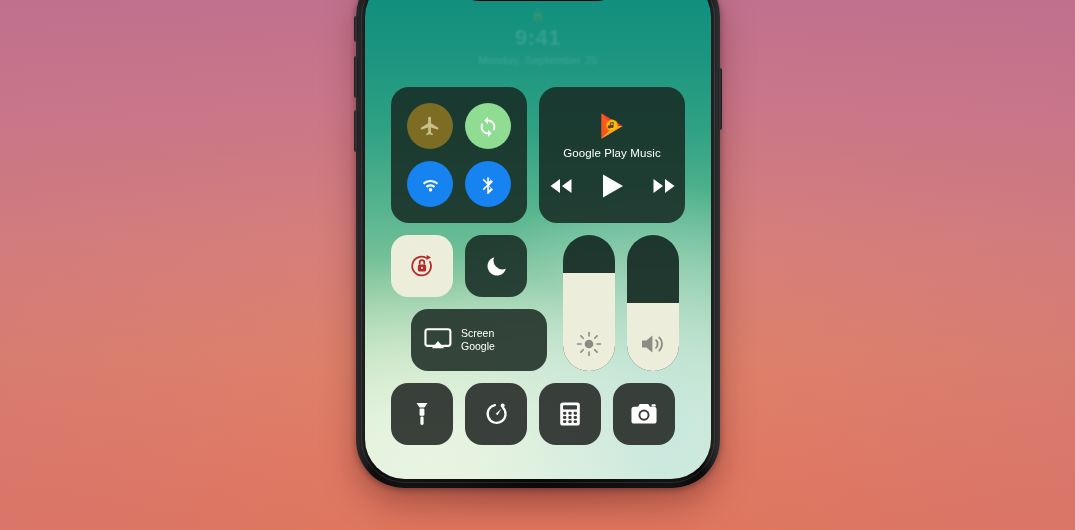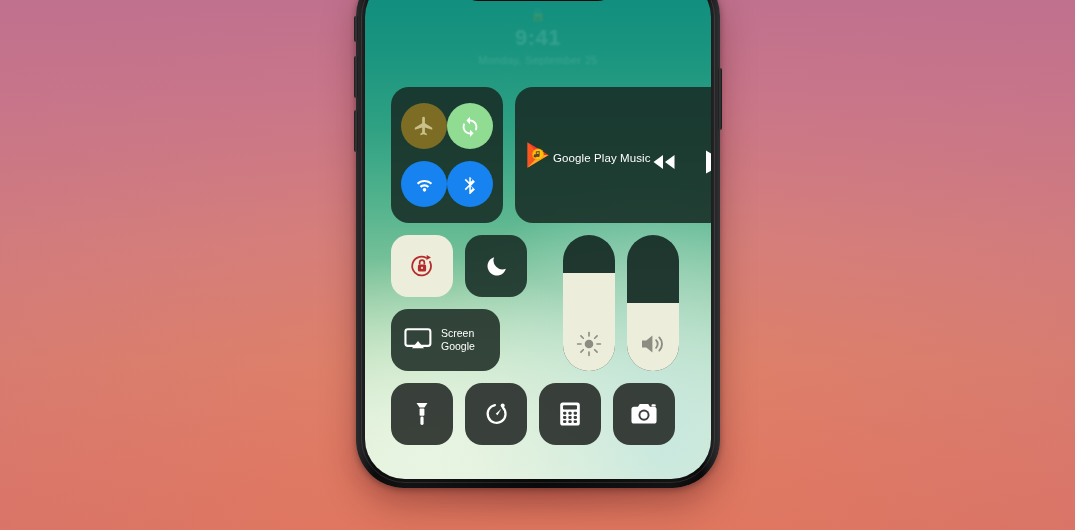--- a/index.html
+++ b/index.html
@@ -171,21 +171,21 @@
     border-radius: 50%;
     display: flex; align-items: center; justify-content: center;
   }
   .tg-airplane  { background: #7d6d24; }
   .tg-rotate    { background: #8fdc92; }
   .tg-wifi      { background: #1683f0; }
   .tg-bluetooth { background: #1683f0; }
 
   .media-card {
     flex: 1; height: 136px;
-    display: flex; flex-direction: row;
+    display: flex; flex-direction: column;
     align-items: center; justify-content: center;
     padding: 10px 8px;
   }
   .media-logo { width: 30px; height: 30px; }
   .media-title {
     color: #fff; font-size: 11.5px; margin-top: 6px;
     letter-spacing: 0.1px; white-space: nowrap;
   }
   .media-controls {
     display: flex; align-items: center; justify-content: center;
@@ -197,25 +197,26 @@
   .left-col { display: flex; flex-direction: column; gap: 12px; width: 136px; }
   .small-pair { display: flex; gap: 12px; }
   .sq {
     width: 62px; height: 62px; border-radius: 17px;
     display: flex; align-items: center; justify-content: center;
   }
   .sq-rotlock { background: #eceedb; }
   .sq-moon    { background: rgba(24,44,38,0.88); }
 
   .timeout-tile {
-    width: 109px; height: 62px;
+    width: 136px; height: 62px;
     border-radius: 17px;
     background: rgba(34,50,42,0.90);
     display: flex; align-items: center; gap: 9px;
     padding-left: 13px;
+    margin-left: 20px;
   }
   .timeout-label {
     color: #fff; font-size: 10.5px; line-height: 13px; font-weight: 400;
   }
 
   .slider {
     width: 52px; height: 136px;
     border-radius: 26px;
     overflow: hidden;
     position: relative;

